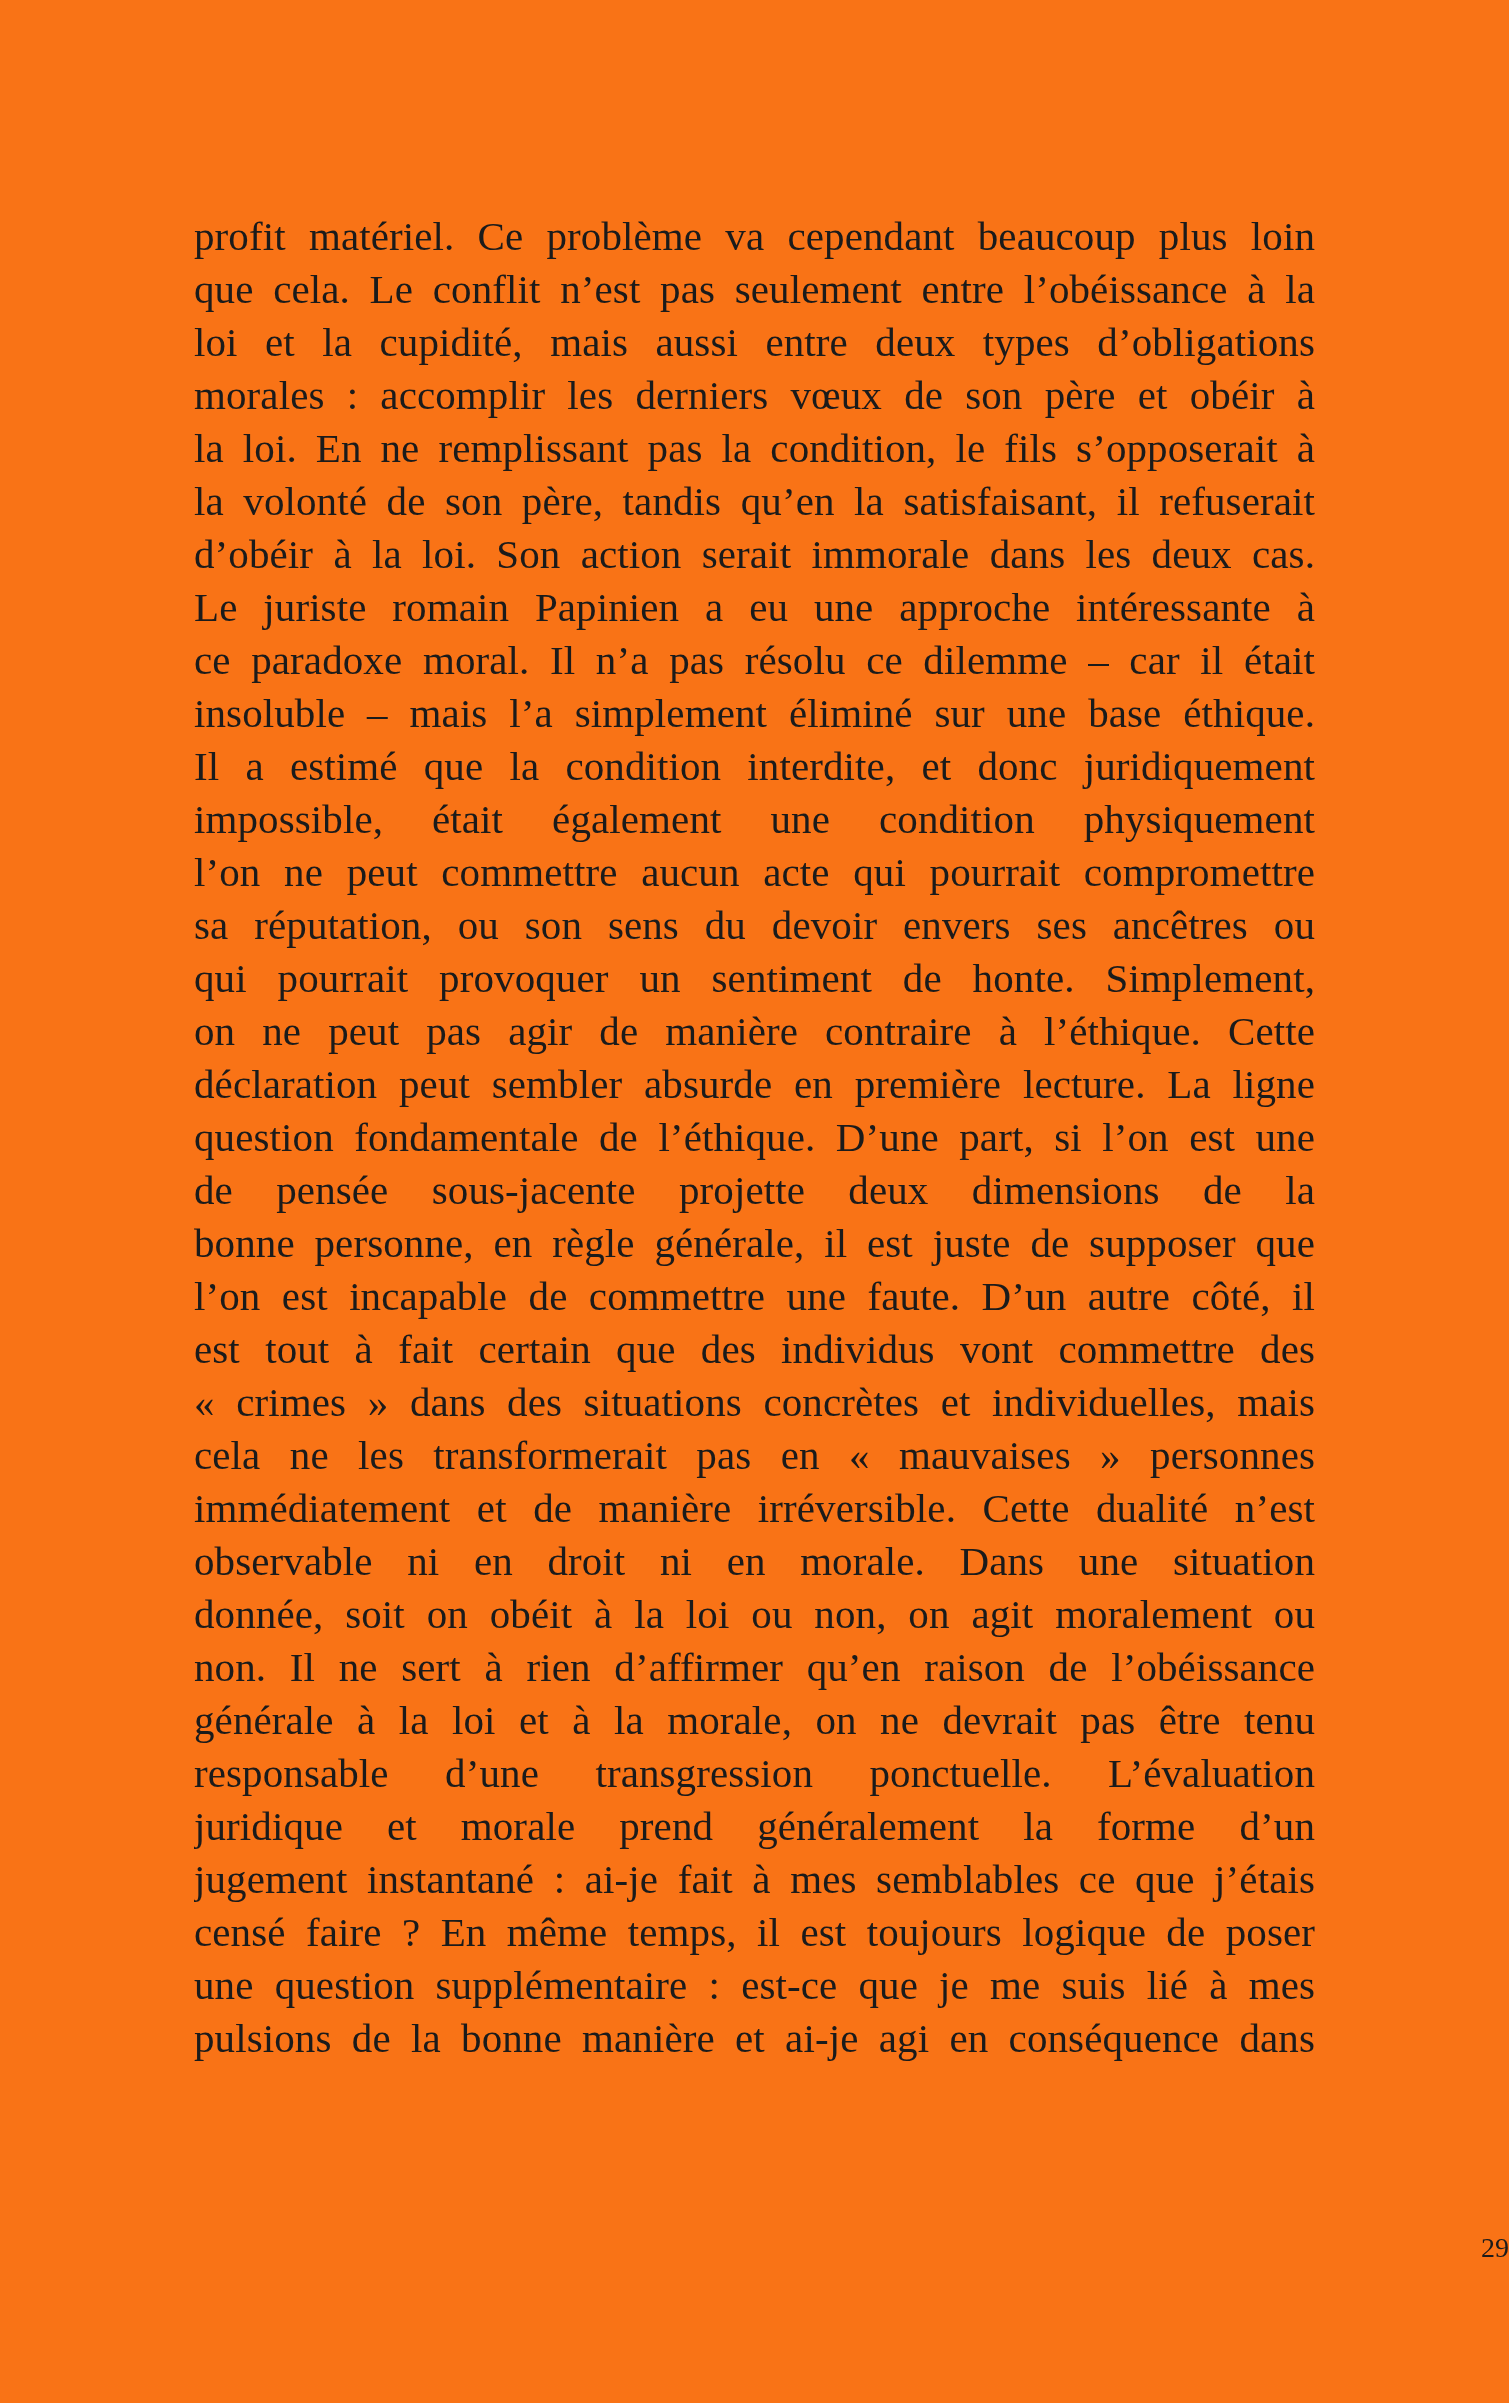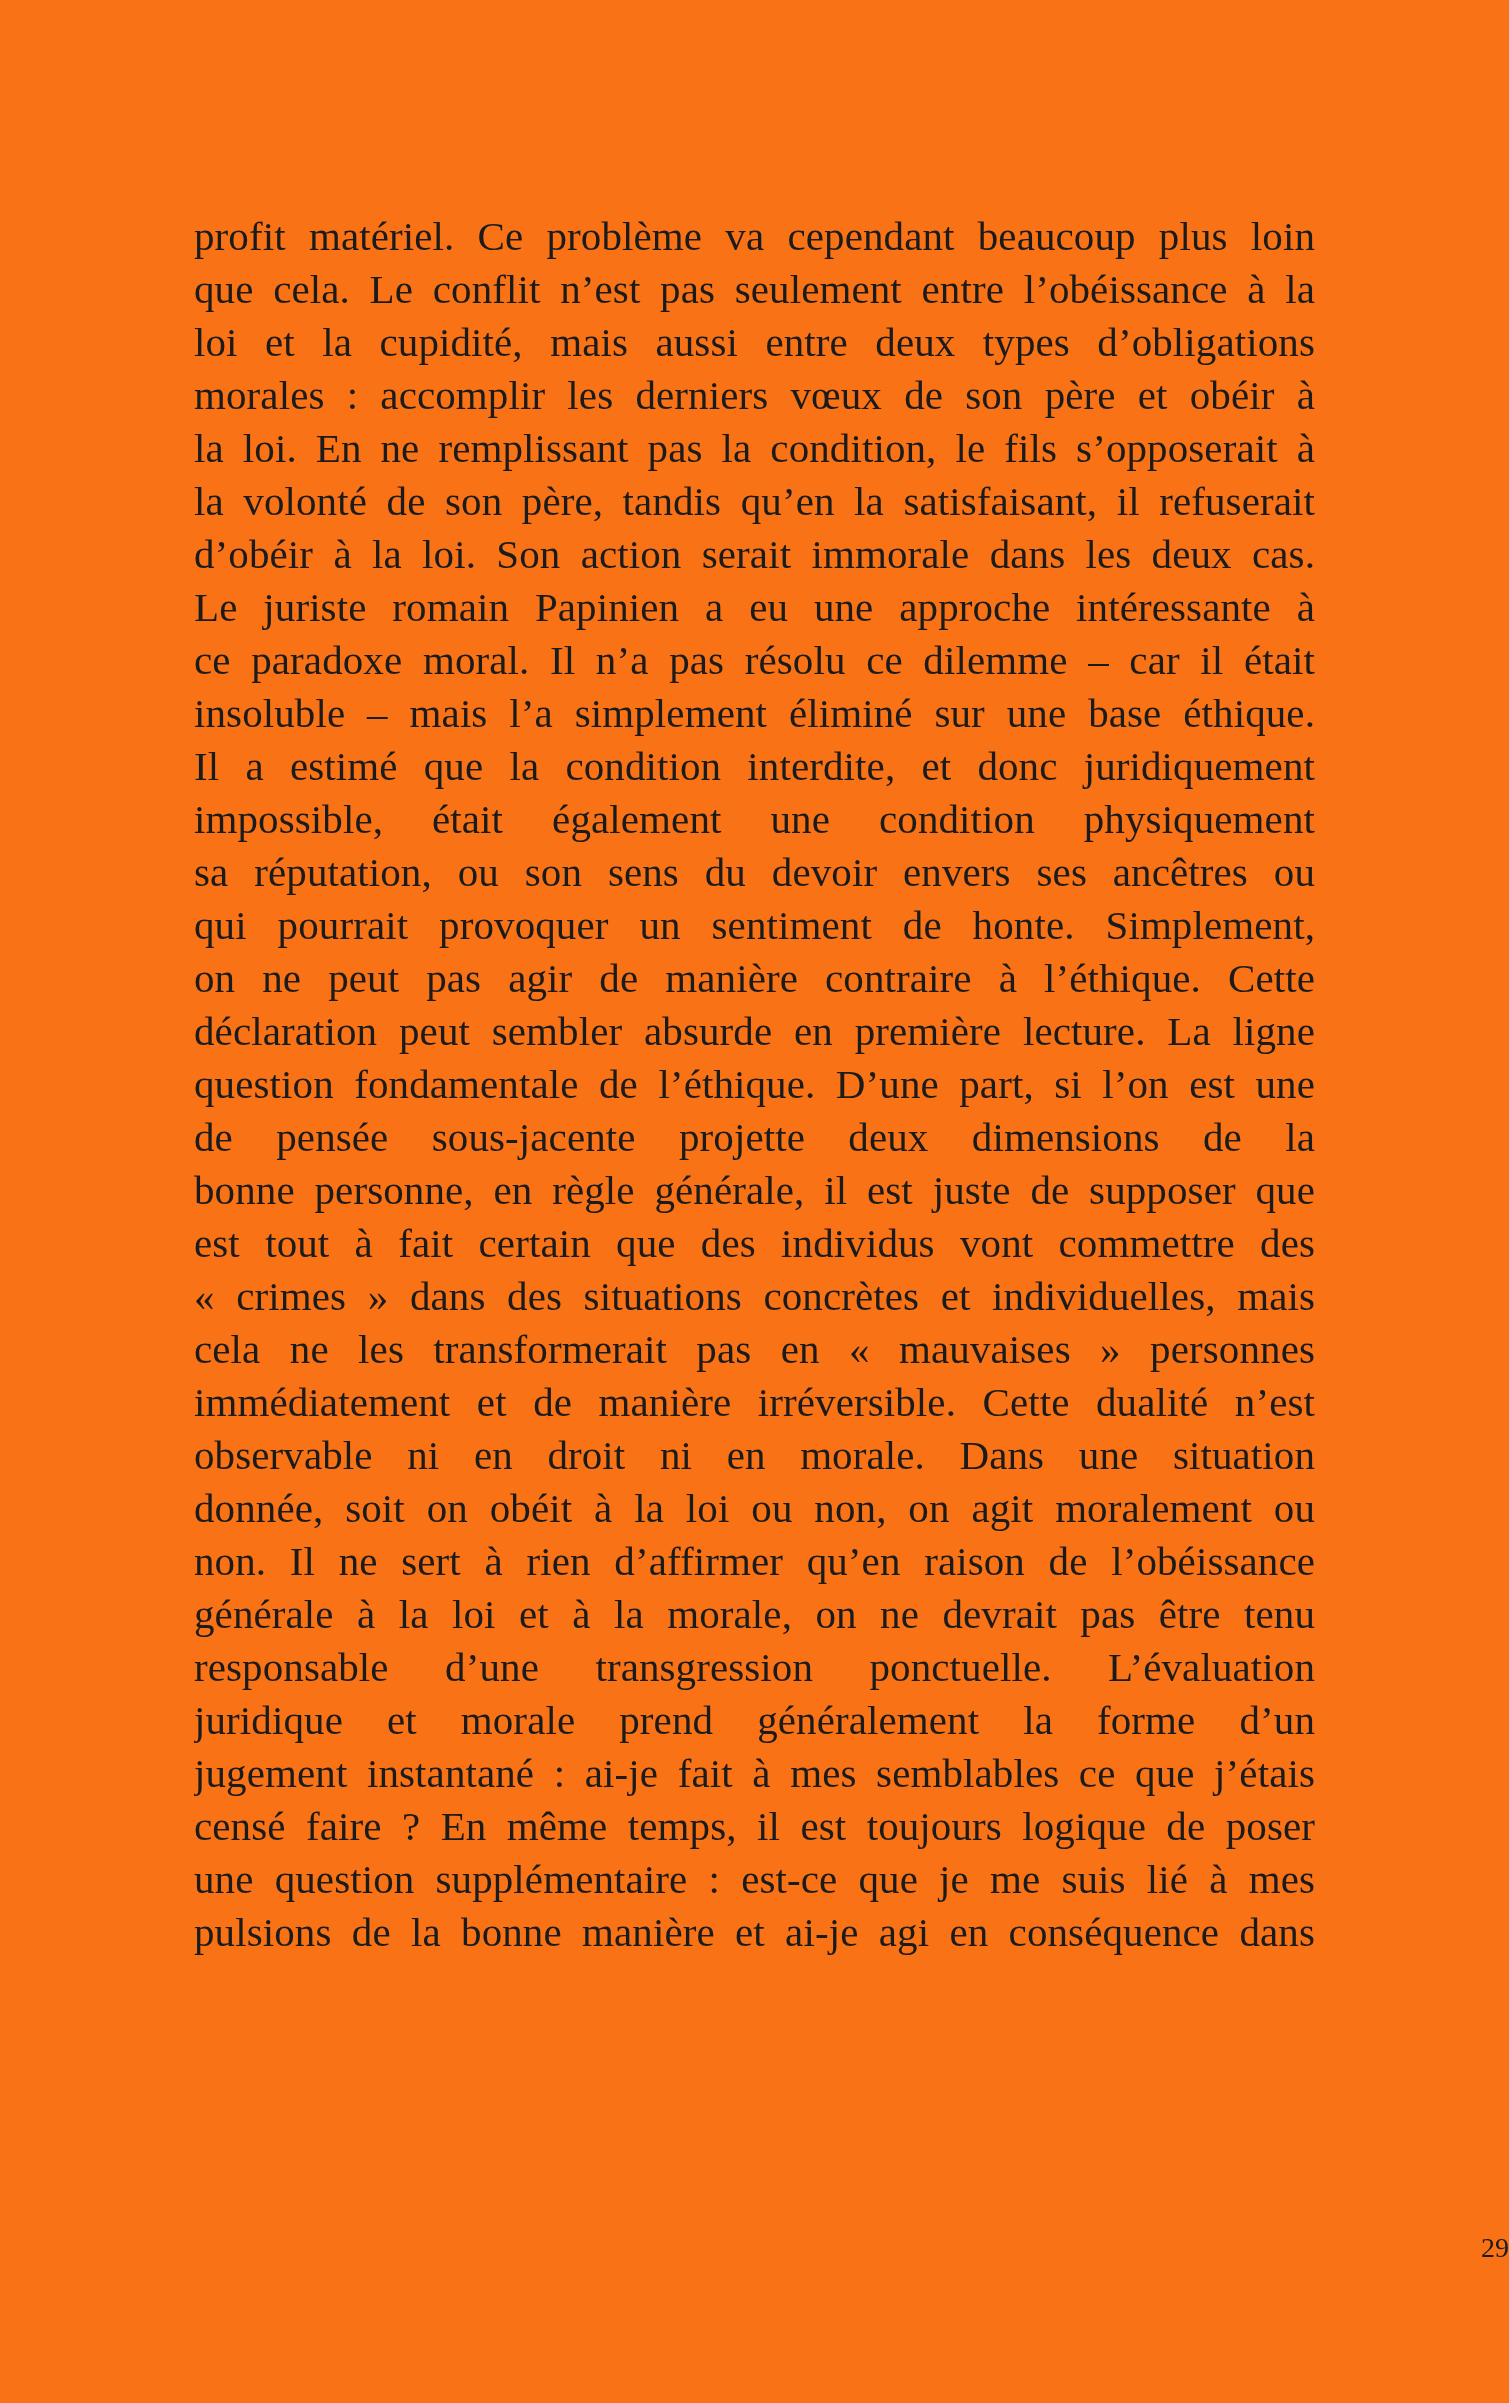--- a/index.html
+++ b/index.html
@@ -56,27 +56,29 @@
       <div class="line">loi et la cupidité, mais aussi entre deux types d’obligations</div>
       <div class="line">morales : accomplir les derniers vœux de son père et obéir à</div>
       <div class="line">la loi. En ne remplissant pas la condition, le fils s’opposerait à</div>
       <div class="line">la volonté de son père, tandis qu’en la satisfaisant, il refuserait</div>
       <div class="line">d’obéir à la loi. Son action serait immorale dans les deux cas.</div>
       <div class="line">Le juriste romain Papinien a eu une approche intéressante à</div>
       <div class="line">ce paradoxe moral. Il n’a pas résolu ce dilemme – car il était</div>
       <div class="line">insoluble – mais l’a simplement éliminé sur une base éthique.</div>
       <div class="line">Il a estimé que la condition interdite, et donc juridiquement</div>
       <div class="line">impossible, était également une condition physiquement</div>
+      <div class="line">l’on ne peut commettre aucun acte qui pourrait compromettre</div>
       <div class="line">sa réputation, ou son sens du devoir envers ses ancêtres ou</div>
       <div class="line">qui pourrait provoquer un sentiment de honte. Simplement,</div>
       <div class="line">on ne peut pas agir de manière contraire à l’éthique. Cette</div>
       <div class="line">déclaration peut sembler absurde en première lecture. La ligne</div>
       <div class="line">question fondamentale de l’éthique. D’une part, si l’on est une</div>
       <div class="line">de pensée sous-jacente projette deux dimensions de la</div>
       <div class="line">bonne personne, en règle générale, il est juste de supposer que</div>
+      <div class="line">l’on est incapable de commettre une faute. D’un autre côté, il</div>
       <div class="line">est tout à fait certain que des individus vont commettre des</div>
       <div class="line">« crimes » dans des situations concrètes et individuelles, mais</div>
       <div class="line">cela ne les transformerait pas en « mauvaises » personnes</div>
       <div class="line">immédiatement et de manière irréversible. Cette dualité n’est</div>
       <div class="line">observable ni en droit ni en morale. Dans une situation</div>
       <div class="line">donnée, soit on obéit à la loi ou non, on agit moralement ou</div>
       <div class="line">non. Il ne sert à rien d’affirmer qu’en raison de l’obéissance</div>
       <div class="line">générale à la loi et à la morale, on ne devrait pas être tenu</div>
       <div class="line">responsable d’une transgression ponctuelle. L’évaluation</div>
       <div class="line">juridique et morale prend généralement la forme d’un</div>

